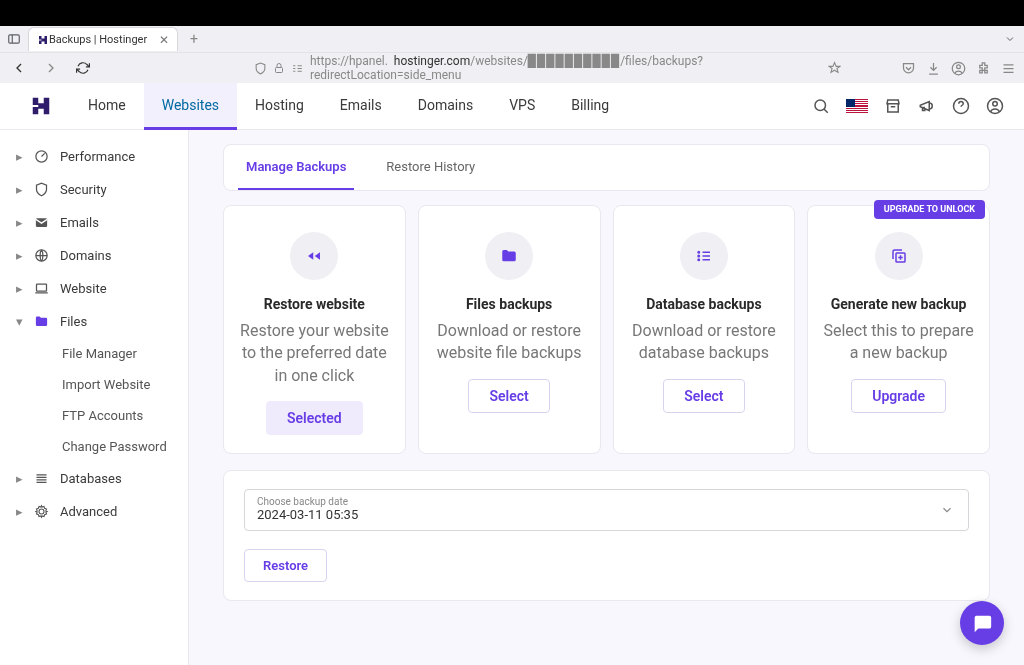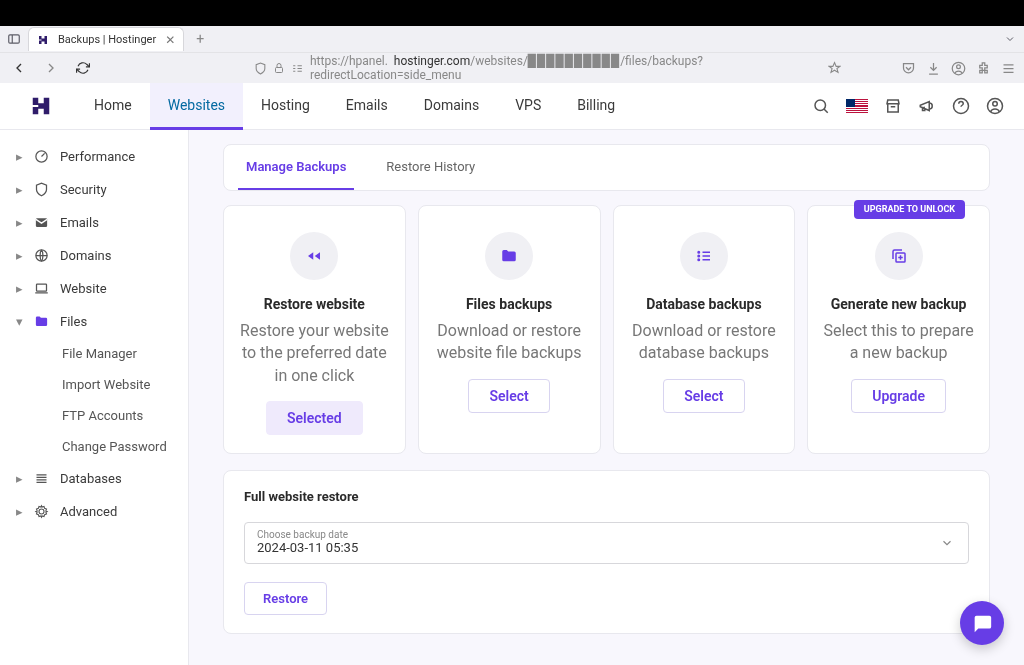--- a/index.html
+++ b/index.html
@@ -3,36 +3,36 @@
 <meta charset="utf-8">
 <style>
 * { margin: 0; padding: 0; box-sizing: border-box; font-family: -apple-system, BlinkMacSystemFont, "Segoe UI", Roboto, sans-serif; }
 body { background: #fff; width: 1024px; height: 665px; overflow: hidden; }
 
 .black-bar { background: #000; height: 26px; }
 
 .browser-chrome { background: #f0f0f4; height: 57px; display: flex; flex-direction: column; }
 .tabs-row { height: 26px; display: flex; align-items: center; padding: 0 4px; gap: 4px; }
 .side-icon { width: 20px; height: 20px; display: flex; align-items: center; justify-content: center; color: #5c5c66; }
-.tab { background: #fff; border-radius: 6px 6px 0 0; height: 24px; display: flex; align-items: center; padding: 0 8px; gap: 9px; min-width: 150px; border: 1px solid #d7d7db; border-bottom: none; }
+.tab { background: #fff; border-radius: 6px 6px 0 0; height: 24px; display: flex; align-items: center; padding: 0 8px; gap: 0; min-width: 150px; border: 1px solid #d7d7db; border-bottom: none; }
 .tab-favicon { width: 12px; height: 12px; color: #2f1c6a; }
 .tab-title { font-size: 11px; color: #333; flex: 1; }
 .tab-close { color: #777; font-size: 12px; cursor: pointer; }
 .new-tab { color: #888; padding: 0 8px; cursor: pointer; font-size: 14px; }
 
 .addr-row { height: 31px; display: flex; align-items: center; padding: 0 8px; gap: 10px; border-top: 1px solid #e3e3e6; }
 .nav-btn { width: 22px; height: 22px; display: flex; align-items: center; justify-content: center; color: #888; cursor: pointer; }
 .nav-btn.active { color: #333; }
 .addr-bar { flex: 1; display: flex; align-items: center; gap: 6px; padding: 0 50px 0 150px; }
 .addr-icons { display: flex; gap: 6px; color: #888; }
 .url { font-size: 12px; color: #888; }
 .url .domain { color: #333; padding-left: 6px; }
 .addr-right { display: flex; gap: 10px; color: #888; }
 
-.app-header { height: 47px; border-bottom: 1px solid #e8e8ee; display: flex; align-items: center; padding: 0 20px 0 30px; gap: 6px; }
+.app-header { height: 47px; border-bottom: 1px solid #e8e8ee; display: flex; align-items: center; padding: 0 20px 0 30px; gap: 0; }
 .logo { width: 22px; height: 22px; margin-right: 18px; color: #2f1c6a; }
 .top-nav { display: flex; height: 47px; }
 .top-nav-item { padding: 0 18px; display: flex; align-items: center; font-size: 14px; color: #3a3a3a; cursor: pointer; border-bottom: 3px solid transparent; }
 .top-nav-item.active { color: #0369a1; border-bottom-color: #673de6; background: #f2f0fd; }
 .header-spacer { flex: 1; }
 .header-icons { display: flex; gap: 16px; align-items: center; color: #555; }
 .header-icons svg { cursor: pointer; }
 .flag { width: 22px; height: 14px; background: linear-gradient(to bottom, #bb133e 0 7.7%, #fff 7.7% 15.4%, #bb133e 15.4% 23%, #fff 23% 30.8%, #bb133e 30.8% 38.4%, #fff 38.4% 46.1%, #bb133e 46.1% 53.8%, #fff 53.8% 61.5%, #bb133e 61.5% 69.2%, #fff 69.2% 76.9%, #bb133e 76.9% 84.6%, #fff 84.6% 92.3%, #bb133e 92.3% 100%); position: relative; }
 .flag::before { content: ""; position: absolute; top: 0; left: 0; width: 40%; height: 53.8%; background: #002868; }
 
@@ -47,21 +47,21 @@
 .side-sub-item.active { background: #e8e3fb; color: #673de6; }
 
 .content { flex: 1; background: #f8f7fd; padding: 14px 34px; overflow-y: auto; }
 .tabs-panel { background: #fff; border: 1px solid #e8e8ee; border-radius: 8px; }
 .panel-tabs { display: flex; padding: 0 14px; }
 .panel-tab { padding: 14px 8px; font-size: 13px; color: #666; cursor: pointer; margin-right: 24px; border-bottom: 2px solid transparent; }
 .panel-tab.active { color: #673de6; font-weight: 600; border-bottom-color: #673de6; }
 
 .cards-row { display: flex; gap: 12px; margin-top: 14px; }
 .card { position: relative; flex: 1; background: #fff; border: 1px solid #e8e8ee; border-radius: 8px; padding: 26px 12px 18px; text-align: center; }
-.card-badge { position: absolute; top: -6px; right: 24px; background: #673de6; color: #fff; font-size: 9px; font-weight: 700; padding: 4px 10px; border-radius: 4px; line-height: 1.2; }
+.card-badge { position: absolute; top: -6px; right: 4px; background: #673de6; color: #fff; font-size: 9px; font-weight: 700; padding: 4px 10px; border-radius: 4px; line-height: 1.2; }
 .card-icon { width: 48px; height: 48px; border-radius: 50%; background: #f0f0f4; margin: 0 auto 16px; display: flex; align-items: center; justify-content: center; color: #673de6; }
 .card-title { font-size: 14px; font-weight: 700; color: #2a2a2a; margin-bottom: 8px; }
 .card-desc { font-size: 16px; color: #777; line-height: 1.4; margin-bottom: 14px; min-height: 32px; }
 .card-btn { display: inline-block; padding: 8px 20px; border: 1px solid #d8d4f0; border-radius: 4px; font-size: 14px; color: #673de6; font-weight: 600; cursor: pointer; background: #fff; }
 .card-btn.selected { background: #efeafc; border-color: #efeafc; }
 
 .restore-panel { background: #fff; border: 1px solid #e8e8ee; border-radius: 8px; margin-top: 16px; padding: 18px 20px; }
 .restore-title { font-size: 13px; font-weight: 700; color: #2a2a2a; margin-bottom: 18px; }
 .select-wrap { border: 1px solid #d7d7db; border-radius: 4px; padding: 6px 12px 8px; position: relative; }
 .select-label { font-size: 10px; color: #888; }
@@ -340,21 +340,20 @@
               <path d="M4 16V6a2 2 0 012-2h10M14 11v6M11 14h6"></path>
             </svg>
           </div>
         <div class="card-title">Generate new backup</div>
         <div class="card-desc">Select this to prepare a new backup</div>
         <div class="card-btn">Upgrade</div>
       </div>
     </div>
 
     <div class="restore-panel">
-      <div class="restore-title">Full website restore</div>
       <div class="select-wrap">
         <div class="select-label">Choose backup date</div>
         <div class="select-value">2024-03-11 05:35</div>
         <div class="select-chev">
             <svg width="14" height="14" viewBox="0 0 24 24" fill="none" stroke="currentColor" stroke-width="2">
               <path d="M6 9l6 6 6-6"></path>
             </svg>
           </div>
       </div>
       <div class="restore-btn">Restore</div>

